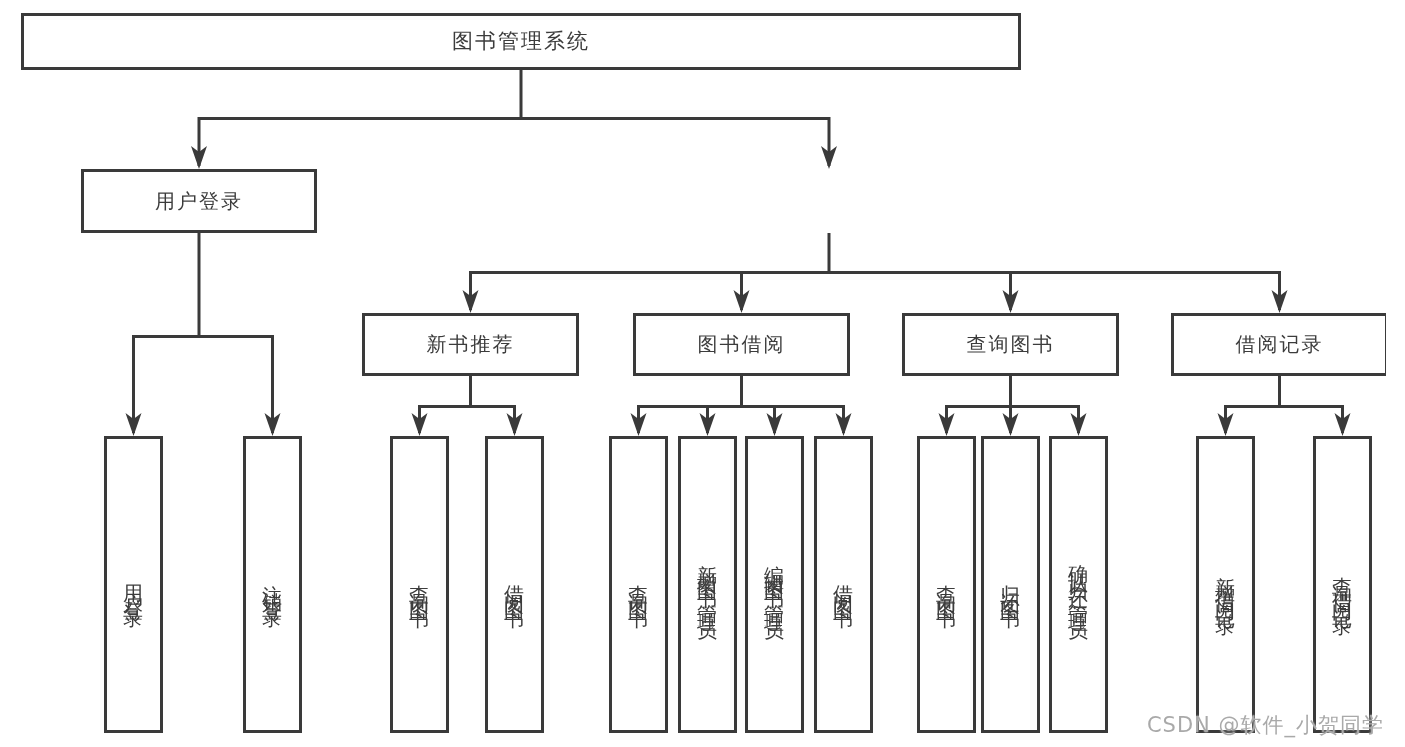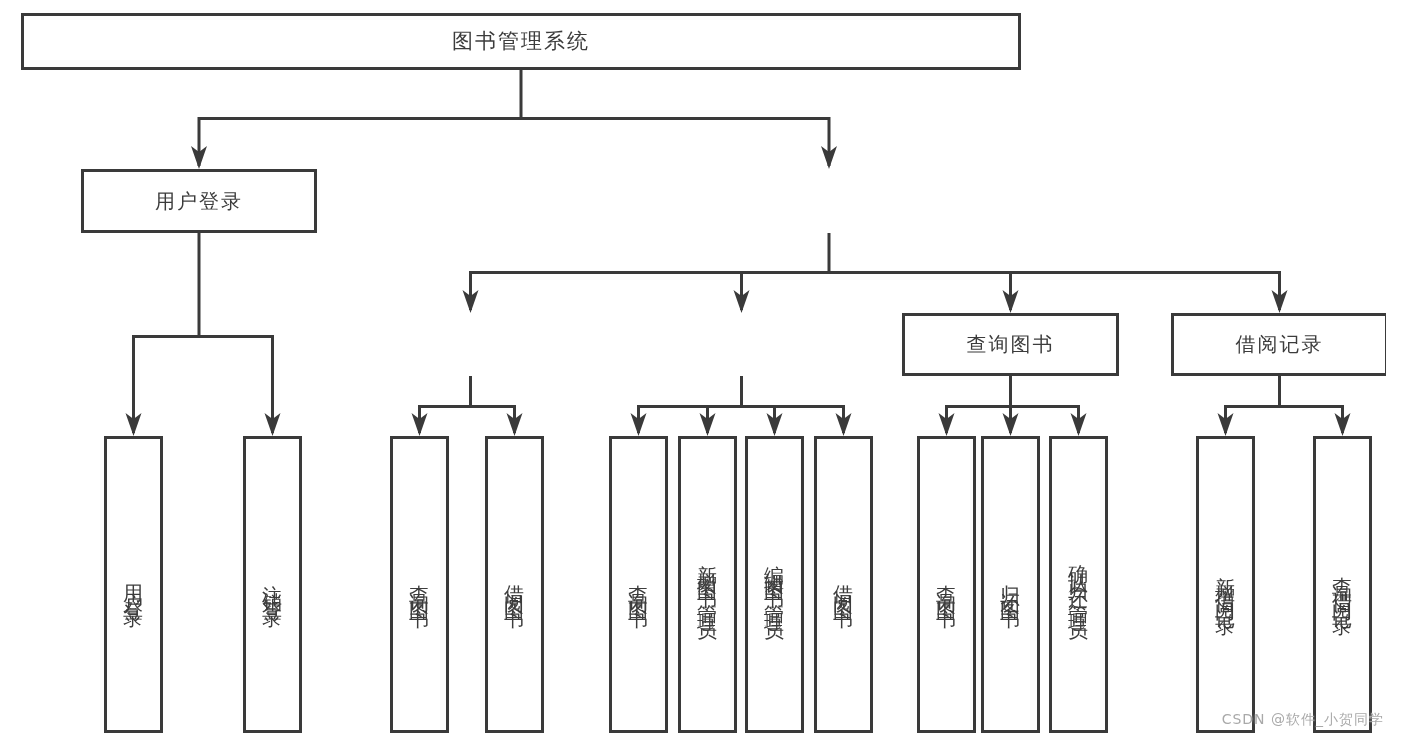--- a/index.html
+++ b/index.html
@@ -23,21 +23,21 @@
   .lvl1{font-size:21px;}
   .vert{
     writing-mode:vertical-rl;
     letter-spacing:8px;
     line-height:1;
     font-size:20px;
     white-space:normal;
   }
   .watermark{
     position:absolute;right:2px;top:711px;
-    font-size:14px;letter-spacing:1px;
+    font-size:21px;letter-spacing:1px;
     color:var(--c-watermark,#a9a9a9);
     text-shadow:0 0 2px #ffffff;
   }
 </style>
 </head>
 <body>
 
 <div class="canvas">
 
   <svg class="connector" width="1405" height="747" viewBox="0 0 1405 747" aria-hidden="true">
@@ -84,20 +84,22 @@
       <polygon points="1078.5,436 1086.5,413 1078.5,419 1070.5,413"></polygon>
       <polygon points="1225.5,436 1233.5,413 1225.5,419 1217.5,413"></polygon>
       <polygon points="1342.5,436 1350.5,413 1342.5,419 1334.5,413"></polygon>
     </g>
   </svg>
 
   <div class="node lvl1" style="left:21px;top:13px;width:1000px;height:57px">图书管理系统</div>
 
   <div class="node" style="left:81px;top:169px;width:236px;height:64px">用户登录</div>
 
+  <div class="node" style="left:362px;top:313px;width:217px;height:63px">新书推荐</div>
+  <div class="node" style="left:633px;top:313px;width:217px;height:63px">图书借阅</div>
   <div class="node" style="left:902px;top:313px;width:217px;height:63px">查询图书</div>
   <div class="node" style="left:1171px;top:313px;width:217px;height:63px">借阅记录</div>
 
   <div class="node vert" style="left:104px;top:436px;width:59px;height:297px">用户登录</div>
   <div class="node vert" style="left:243px;top:436px;width:59px;height:297px">注销登录</div>
 
   <div class="node vert" style="left:390px;top:436px;width:59px;height:297px">查询图书</div>
   <div class="node vert" style="left:485px;top:436px;width:59px;height:297px">借阅图书</div>
 
   <div class="node vert" style="left:609px;top:436px;width:59px;height:297px">查询图书</div>

